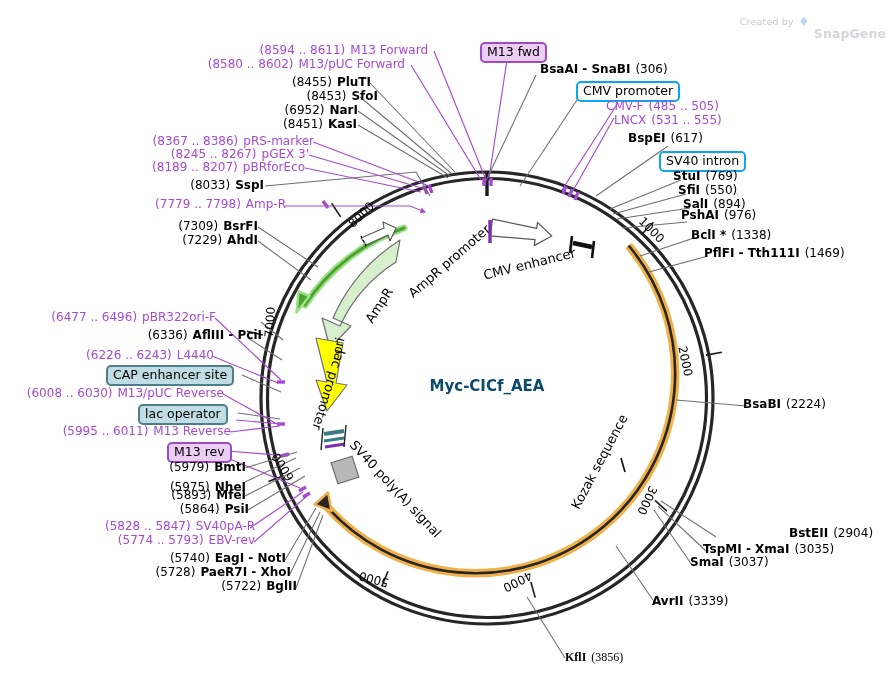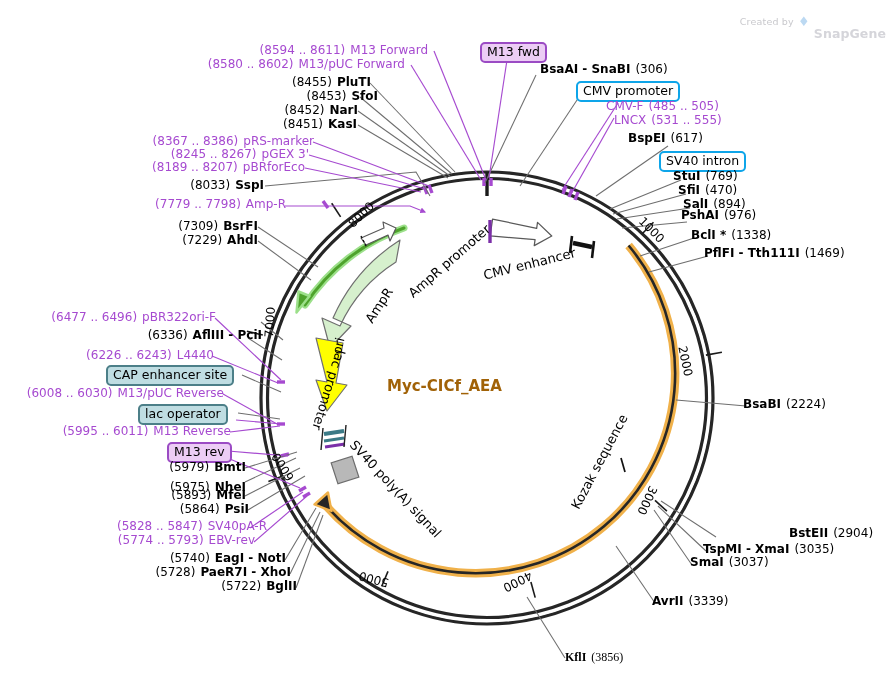--- a/index.html
+++ b/index.html
@@ -30,21 +30,21 @@
 
   
   .boxlbl{
     position:absolute;white-space:nowrap;font-size:12.5px;line-height:14px;
     padding:1px 5px 2px 5px;border-radius:5px;border:2px solid #0ea5e9;
     background:#ffffff;color:#000;
   }
   .boxlbl.teal{background:#bfdde2;border-color:#4c7f88;}
   .boxlbl.violet{background:#eccdf5;border-color:#9b4bc4;color:#000;}
 
-  .ctr-title{position:absolute;font-weight:700;font-size:15px;color:#a16207;text-align:left;}
+  .ctr-title{position:absolute;font-weight:700;font-size:15px;color:#0c4a6e;text-align:center;}
   .ctr-sub{position:absolute;font-size:12.5px;color:#000;text-align:center;}
 </style>
 </head>
 <body>
 
 <div id="map-root">
 
   <svg id="plasmid-svg" viewBox="0 0 894 675">
     <defs>
       <marker id="arrowOrange" markerWidth="7" markerHeight="7" refX="3" refY="3.5" orient="auto">
@@ -269,52 +269,52 @@
   <div class="boxlbl" style="left:659px;top:151px;">SV40 intron</div>
   <div class="boxlbl teal" style="left:106px;top:365px;">CAP enhancer site</div>
   <div class="boxlbl teal" style="left:138px;top:404px;">lac operator</div>
   <div class="boxlbl violet" style="left:167px;top:442px;">M13 rev</div>
 
   <div id="left-col">
       <div class="lbl r feat" style="left: 0px; top: 44px; width: 428px;"><span class="pos">(8594 .. 8611)</span><span class="gap"></span><span class="">M13 Forward</span></div>
       <div class="lbl r feat" style="left: 0px; top: 58px; width: 405px;"><span class="pos">(8580 .. 8602)</span><span class="gap"></span><span class="">M13/pUC Forward</span></div>
       <div class="lbl r" style="left: 0px; top: 76px; width: 371px;"><span class="pos">(8455)</span><span class="gap"></span><span class="nm">PluTI</span></div>
       <div class="lbl r" style="left: 0px; top: 90px; width: 360px; margin-left: 18px;"><span class="pos">(8453)</span><span class="gap"></span><span class="nm">SfoI</span></div>
-      <div class="lbl r" style="left: 0px; top: 104px; width: 358px;"><span class="pos">(8452)</span><span class="gap"></span><span class="nm">NarI</span></div>
+      <div class="lbl r" style="left: 0px; top: 104px; width: 358px;"><span class="pos">(6952)</span><span class="gap"></span><span class="nm">NarI</span></div>
       <div class="lbl r" style="left: 0px; top: 118px; width: 357px;"><span class="pos">(8451)</span><span class="gap"></span><span class="nm">KasI</span></div>
       <div class="lbl r feat" style="left: 0px; top: 135px; width: 314px;"><span class="pos">(8367 .. 8386)</span><span class="gap"></span><span class="">pRS-marker</span></div>
       <div class="lbl r feat" style="left: 0px; top: 148px; width: 309px;"><span class="pos">(8245 .. 8267)</span><span class="gap"></span><span class="">pGEX 3'</span></div>
       <div class="lbl r feat" style="left: 0px; top: 161px; width: 305px;"><span class="pos">(8189 .. 8207)</span><span class="gap"></span><span class="">pBRforEco</span></div>
       <div class="lbl r" style="left: 0px; top: 179px; width: 264px;"><span class="pos">(8033)</span><span class="gap"></span><span class="nm">SspI</span></div>
       <div class="lbl r feat" style="left: 0px; top: 198px; width: 286px;"><span class="pos">(7779 .. 7798)</span><span class="gap"></span><span class="">Amp-R</span></div>
       <div class="lbl r" style="left: 0px; top: 220px; width: 258px;"><span class="pos">(7309)</span><span class="gap"></span><span class="nm">BsrFI</span></div>
       <div class="lbl r" style="left: 0px; top: 234px; width: 258px;"><span class="pos">(7229)</span><span class="gap"></span><span class="nm">AhdI</span></div>
       <div class="lbl r feat" style="left: 0px; top: 311px; width: 216px;"><span class="pos">(6477 .. 6496)</span><span class="gap"></span><span class="">pBR322ori-F</span></div>
       <div class="lbl r" style="left: 0px; top: 329px; width: 262px;"><span class="pos">(6336)</span><span class="gap"></span><span class="nm">AflIII  -  PciI</span></div>
       <div class="lbl r feat" style="left: 0px; top: 349px; width: 214px;"><span class="pos">(6226 .. 6243)</span><span class="gap"></span><span class="">L4440</span></div>
       <div class="lbl r feat" style="left: 0px; top: 387px; width: 224px;"><span class="pos">(6008 .. 6030)</span><span class="gap"></span><span class="">M13/pUC Reverse</span></div>
       <div class="lbl r feat" style="left: 0px; top: 425px; width: 231px;"><span class="pos">(5995 .. 6011)</span><span class="gap"></span><span class="">M13 Reverse</span></div>
       <div class="lbl r" style="left: 0px; top: 461px; width: 246px;"><span class="pos">(5979)</span><span class="gap"></span><span class="nm">BmtI</span></div>
       <div class="lbl r" style="left: 0px; top: 481px; width: 246px;"><span class="pos">(5975)</span><span class="gap"></span><span class="nm">NheI</span></div>
       <div class="lbl r" style="left: 0px; top: 489px; width: 246px;"><span class="pos">(5893)</span><span class="gap"></span><span class="nm">MfeI</span></div>
       <div class="lbl r" style="left: 0px; top: 503px; width: 249px;"><span class="pos">(5864)</span><span class="gap"></span><span class="nm">PsiI</span></div>
-      <div class="lbl r feat" style="left: 16px; top: 520px; width: 251px;"><span class="pos">(5828 .. 5847)</span><span class="gap"></span><span class="">SV40pA-R</span></div>
+      <div class="lbl r feat" style="left: 4px; top: 520px; width: 251px;"><span class="pos">(5828 .. 5847)</span><span class="gap"></span><span class="">SV40pA-R</span></div>
       <div class="lbl r feat" style="left: 0px; top: 534px; width: 255px;"><span class="pos">(5774 .. 5793)</span><span class="gap"></span><span class="">EBV-rev</span></div>
       <div class="lbl r" style="left: 0px; top: 552px; width: 286px;"><span class="pos">(5740)</span><span class="gap"></span><span class="nm">EagI  -  NotI</span></div>
       <div class="lbl r" style="left: 0px; top: 566px; width: 291px;"><span class="pos">(5728)</span><span class="gap"></span><span class="nm">PaeR7I  -  XhoI</span></div>
       <div class="lbl r" style="left: 0px; top: 580px; width: 297px;"><span class="pos">(5722)</span><span class="gap"></span><span class="nm">BglII</span></div>
     </div>
 
   <div id="right-col">
       <div class="lbl l" style="left: 540px; top: 63px;"><span class="nm">BsaAI  -  SnaBI</span><span class="gap"></span><span class="pos">(306)</span></div>
       <div class="lbl l feat" style="left: 606px; top: 100px;"><span class="">CMV-F</span><span class="gap"></span><span class="pos">(485 .. 505)</span></div>
       <div class="lbl l feat" style="left: 614px; top: 114px;"><span class="">LNCX</span><span class="gap"></span><span class="pos">(531 .. 555)</span></div>
       <div class="lbl l" style="left: 628px; top: 132px;"><span class="nm">BspEI</span><span class="gap"></span><span class="pos">(617)</span></div>
       <div class="lbl l" style="left: 673px; top: 170px;"><span class="nm">StuI</span><span class="gap"></span><span class="pos">(769)</span></div>
-      <div class="lbl l" style="left: 678px; top: 184px;"><span class="nm">SfiI</span><span class="gap"></span><span class="pos">(470)</span></div>
+      <div class="lbl l" style="left: 678px; top: 184px;"><span class="nm">SfiI</span><span class="gap"></span><span class="pos">(550)</span></div>
       <div class="lbl l" style="left: 683px; top: 198px;"><span class="nm">SalI</span><span class="gap"></span><span class="pos">(894)</span></div>
       <div class="lbl l" style="left: 681px; top: 209px;"><span class="nm">PshAI</span><span class="gap"></span><span class="pos">(976)</span></div>
       <div class="lbl l" style="left: 691px; top: 229px;"><span class="nm">BclI *</span><span class="gap"></span><span class="pos">(1338)</span></div>
       <div class="lbl l" style="left: 704px; top: 247px;"><span class="nm">PflFI  -  Tth111I</span><span class="gap"></span><span class="pos">(1469)</span></div>
       <div class="lbl l" style="left: 743px; top: 398px;"><span class="nm">BsaBI</span><span class="gap"></span><span class="pos">(2224)</span></div>
       <div class="lbl l" style="left: 747px; top: 527px; margin-left: 42px;"><span class="nm">BstEII</span><span class="gap"></span><span class="pos">(2904)</span></div>
       <div class="lbl l" style="left: 703px; top: 543px;"><span class="nm">TspMI  -  XmaI</span><span class="gap"></span><span class="pos">(3035)</span></div>
       <div class="lbl l" style="left: 690px; top: 556px;"><span class="nm">SmaI</span><span class="gap"></span><span class="pos">(3037)</span></div>
       <div class="lbl l" style="left: 652px; top: 595px;"><span class="nm">AvrII</span><span class="gap"></span><span class="pos">(3339)</span></div>
       <div class="lbl l" style="left: 565px; top: 651px; font-family: Liberation Serif, serif;"><span class="nm">KflI</span><span class="gap"></span><span class="pos">(3856)</span></div>

